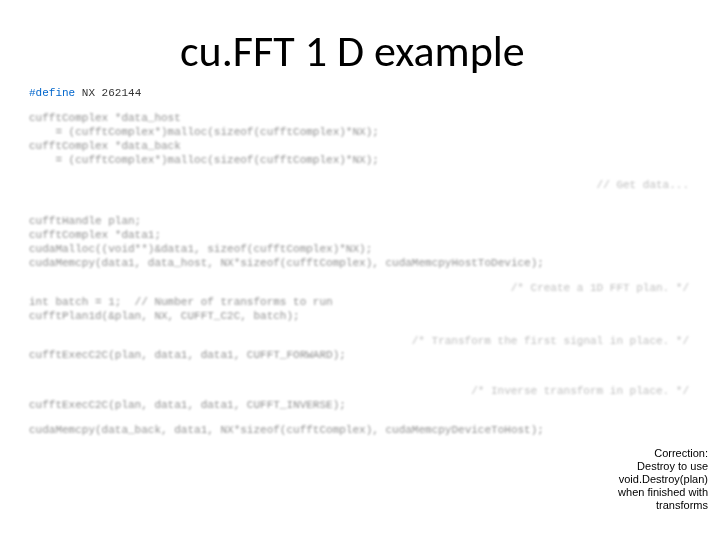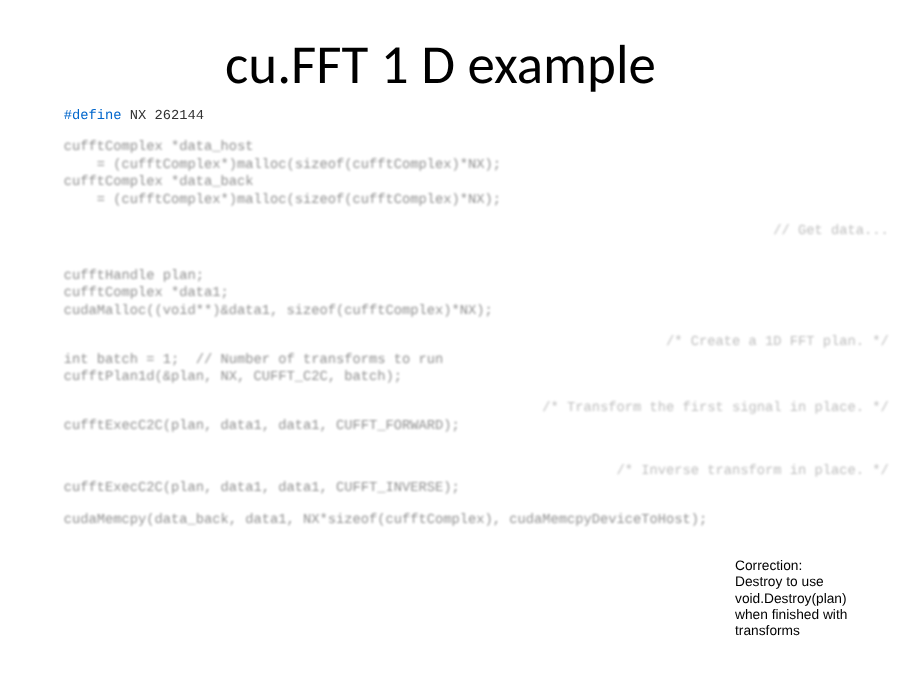--- a/index.html
+++ b/index.html
@@ -1,24 +1,24 @@
 <!DOCTYPE html>
 <html><head>
 <meta charset="utf-8">
 <style>
   html,body{margin:0;padding:0;width:720px;height:540px;background:#fff;font-family:"Segoe UI",Tahoma,Verdana,sans-serif;overflow:hidden;}
   .slide{position:relative;width:720px;height:540px;box-sizing:border-box;}
   .title{position:absolute;top:24px;left:168px;font-family:Calibri,"Segoe UI",sans-serif;font-size:44px;color:#000;font-weight:400;letter-spacing:0px;margin-left:12px;}
-  .code{position:absolute;top:86px;left:51px;width:660px;font-family:Consolas,"Courier New",monospace;font-size:11px;line-height:14px;color:#333;}
+  .code{position:absolute;top:86px;left:29px;width:660px;font-family:Consolas,"Courier New",monospace;font-size:11px;line-height:14px;color:#333;}
   .code .blur{filter:blur(0.9px);opacity:0.55;}
   .code .kw{color:#0066cc;}
   .code .cm{color:#888;text-align:right;}
   .code .ln{white-space:pre;margin:0;}
   .code .gap{height:11px;}
-  .note{position:absolute;right:12px;bottom:28px;width:120px;font-size:11px;line-height:13px;color:#000;}
+  .note{position:absolute;right:12px;bottom:28px;width:120px;font-size:11px;line-height:13px;color:#000;text-align:right;}
   .note div{white-space:pre;}
 </style>
 </head>
 <body>
 <div class="slide">
 
 <div class="title">cu.FFT 1 D example</div>
 
 <div class="code">
   <p class="ln"><span class="kw">#define</span><span> NX 262144</span></p>
@@ -27,20 +27,21 @@
   <p class="ln blur">    = (cufftComplex*)malloc(sizeof(cufftComplex)*NX);</p>
   <p class="ln blur">cufftComplex *data_back</p>
   <p class="ln blur">    = (cufftComplex*)malloc(sizeof(cufftComplex)*NX);</p>
   <div class="gap"></div>
   <p class="ln blur cm">// Get data...</p>
   <div class="gap"></div>
   <div class="gap"></div>
   <p class="ln blur">cufftHandle plan;</p>
   <p class="ln blur">cufftComplex *data1;</p>
   <p class="ln blur">cudaMalloc((void**)&amp;data1, sizeof(cufftComplex)*NX);</p>
+  <p class="ln blur">cudaMemcpy(data1, data_host, NX*sizeof(cufftComplex), cudaMemcpyHostToDevice);</p>
   <div class="gap"></div>
   <p class="ln blur cm">/* Create a 1D FFT plan. */</p>
   <p class="ln blur">int batch = 1;  // Number of transforms to run</p>
   <p class="ln blur">cufftPlan1d(&amp;plan, NX, CUFFT_C2C, batch);</p>
   <div class="gap"></div>
   <p class="ln blur cm">/* Transform the first signal in place. */</p>
   <p class="ln blur">cufftExecC2C(plan, data1, data1, CUFFT_FORWARD);</p>
   <div class="gap"></div>
   <div class="gap"></div>
   <p class="ln blur cm">/* Inverse transform in place. */</p>

